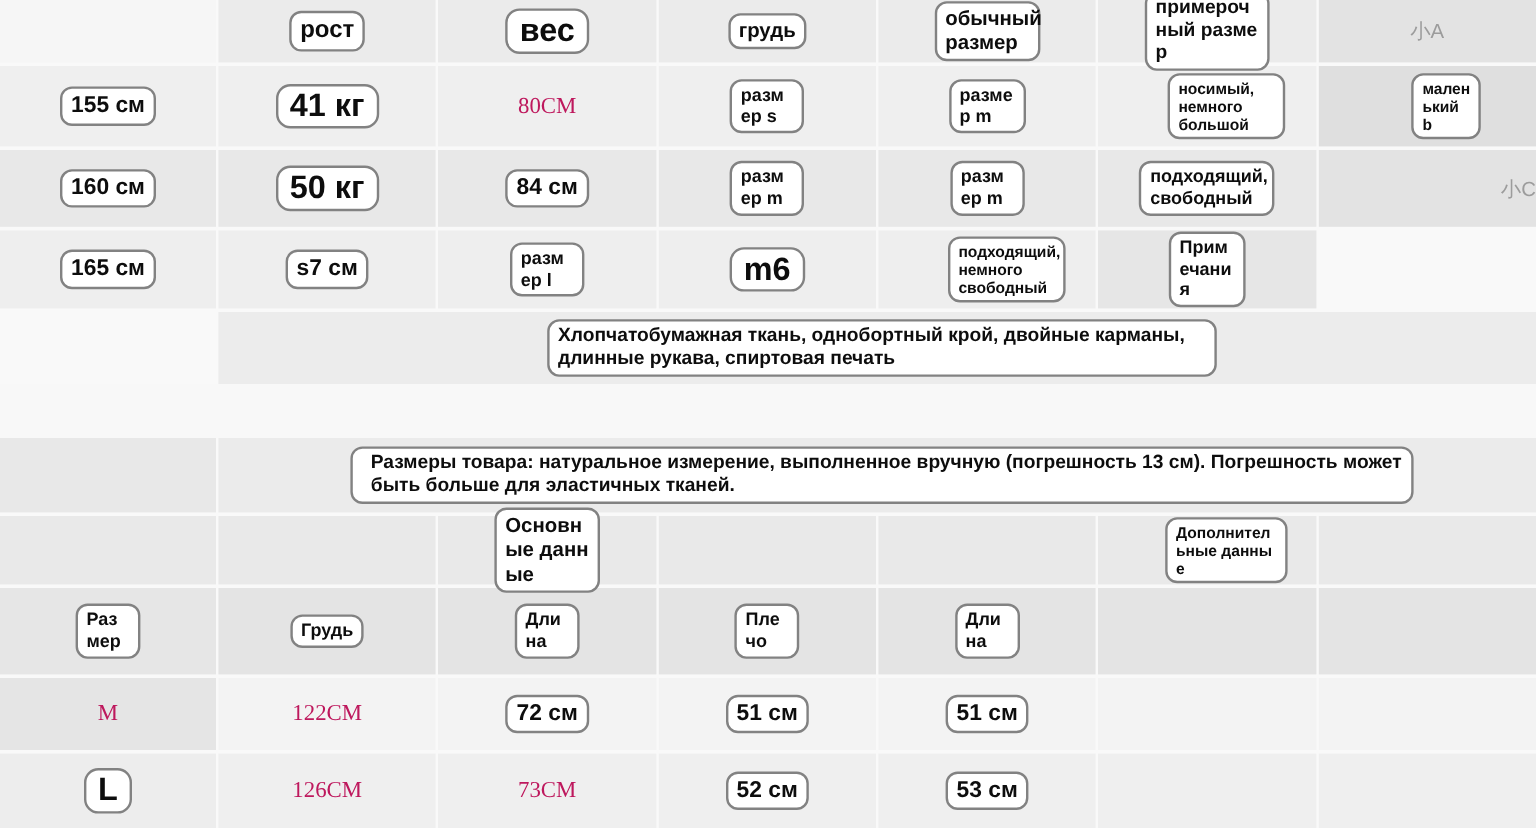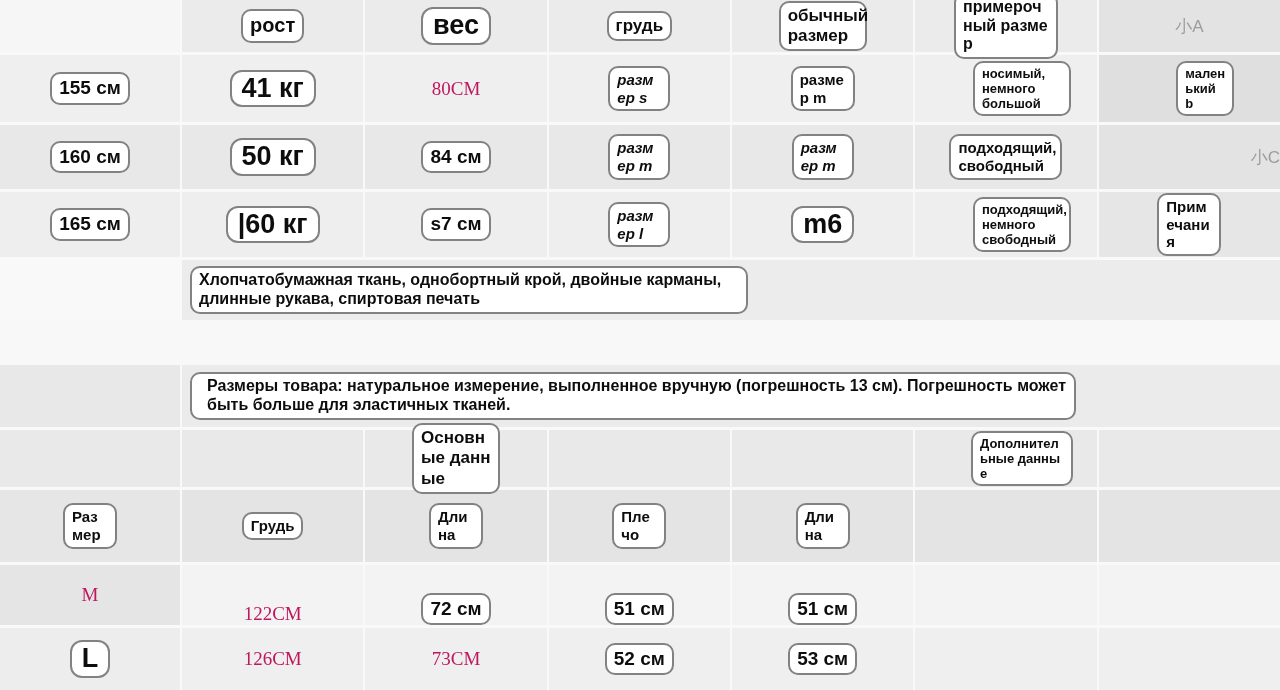--- a/index.html
+++ b/index.html
@@ -16,32 +16,32 @@
     column-gap:2px;row-gap:3px;
     background:#f9f9f9;
   }
   #tbl-top{grid-template-rows:52px 67px 64px 65px 60px;}
   #tbl-bottom{grid-template-rows:62px 57px 72px 60px 62px;}
   .gap-band{width:1280px;height:45px;background:#f8f8f8;}
   .cell{
     display:flex;align-items:center;justify-content:center;
     overflow:visible;position:relative;
   }
-  .cell.left{justify-content:flex-start;}
+  .cell.left{justify-content:center;}
   
   .t0l{background:#f6f6f6;} .t0d{background:#ebebeb;}
   .t1l{background:#e3e3e3;text-align:center;} .t1d{background:#efefef;}
   .t2l{background:#dfdfdf;} .t2d{background:#e8e8e8;}
   .t3l{background:#e3e3e3;justify-content:flex-end;} .t3d{background:#eeeeee;}
   .t4l{background:#e6e6e6;} .t4d{background:#ececec;}
   
   .b0l{background:#e8e8e8;} .b0d{background:#ebebeb;}
   .b1l{background:#e9e9e9;} .b1d{background:#e9e9e9;}
   .b2l{background:#e6e6e6;} .b2d{background:#e4e4e4;}
-  .b3l{background:#e5e5e5;} .b3d{background:#f3f3f3;align-items:flex-end;}
+  .b3l{background:#e5e5e5;} .b3d{background:#f3f3f3;}
   .b4l{background:#ededed;} .b4d{background:#efefef;}
   
   .pill{
     background:#ffffff;
     border:2px solid #828282;
     border-radius:10px;
     padding:3px 7px;
     font-weight:bold;color:#0d0d0d;
     font-size:15px;line-height:1.18;
     box-sizing:content-box;
@@ -49,21 +49,21 @@
   }
   .nowrap{white-space:nowrap;}
   .wrapall{word-break:break-all;text-align:left;}
   .wrapword{text-align:left;}
   .big{font-size:27px;border-radius:12px;padding:2px 10px;line-height:1.1;}
   .fs13{font-size:13px;margin-left:32px;}
   .fs16{font-size:16px;}
   .fs17{font-size:17px;}
   .fs19{font-size:19px;}
   .fs20{font-size:20px;}
-  .w44{width:44px;font-style:italic;} .w40{width:40px;} .w46{width:46px;}
+  .w44{width:44px;} .w40{width:40px;} .w46{width:46px;}
   .w86{width:86px;} .w70{width:70px;} .w80{width:80px;}
   .w95{width:95px;} .w36{width:36px;} .w84{width:84px;}
   .w540{width:540px;} .w860{width:860px;padding-left:15px;}
   
   .plain{
     font-family:"Liberation Serif", serif;
     color:#be185d;
     font-size:19px;
   }
   .plain.cjk{font-family:"Liberation Sans", sans-serif;font-size:17px;color:#9c9c9c;}
@@ -136,23 +136,20 @@
     <span class="pill wrapword fs15 w95">подходящий, свободный</span>
   </div>
 
   <div class="cell t3l">
     <span class="plain cjk">小C</span>
   </div>
   <div class="cell t3d">
     <span class="pill nowrap fs19">165 см</span>
   </div>
   <div class="cell t3d">
-    <span class="pill nowrap big">|60 кг</span>
-  </div>
-  <div class="cell t3d">
     <span class="pill nowrap fs19">s7 см</span>
   </div>
   <div class="cell t3d">
     <span class="pill wrapall fs15 w44">размер l</span>
   </div>
   <div class="cell t3d">
     <span class="pill nowrap big">m6</span>
   </div>
   <div class="cell t3d">
     <span class="pill wrapword fs13 w80">подходящий, немного свободный</span>

